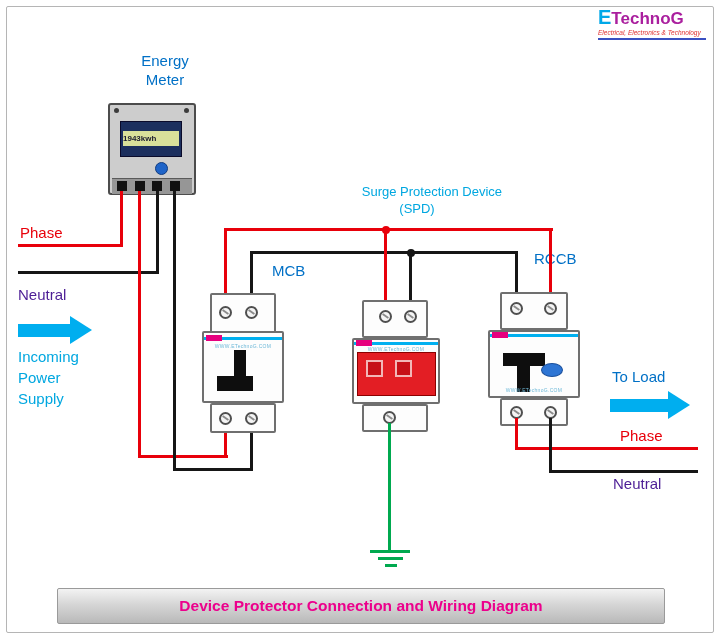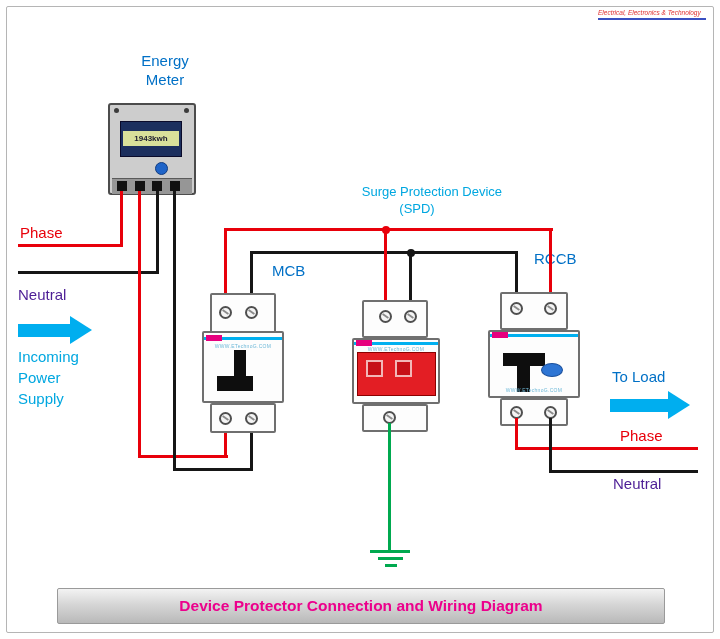--- a/index.html
+++ b/index.html
@@ -35,36 +35,37 @@
   .logo{position:absolute;left:598px;top:8px;width:114px;text-align:left}
   .logo .brand{font-weight:bold;font-size:17px;line-height:18px;white-space:nowrap}
   .logo .brand .e{color:#00a8e8;font-size:20px}
   .logo .brand .rest{color:#aa1f9e}
   .logo .tag{font-size:6.5px;color:#e03030;font-style:italic;white-space:nowrap;margin-top:1px}
   .logo .rule{width:108px;height:2px;background:#3a4fc1;margin-top:2px}
   .meter-body{position:absolute;left:108px;top:103px;width:88px;height:92px;background:#cdcdcd;border:2px solid #4c4c4c;border-radius:3px;box-sizing:border-box}
   .screw{position:absolute;width:5px;height:5px;border-radius:50%;background:#3c3c3c}
   .lcd{position:absolute;left:120px;top:121px;width:62px;height:36px;background:#1c2f5e;border:1px solid #0a0a2a;box-sizing:border-box}
   .lcd-band{position:absolute;left:123px;top:131px;width:56px;height:15px;background:#d9e09a;
-    font-size:8px;font-weight:bold;color:#1a1a2e;text-align:center;line-height:15px}
+    font-size:8px;font-weight:bold;color:#1a1a2e;line-height:15px}
   .meter-btn{position:absolute;left:155px;top:162px;width:13px;height:13px;border-radius:50%;background:#1f64c8;border:1px solid #123c80;box-sizing:border-box}
   .meter-strip{position:absolute;left:112px;top:178px;width:80px;height:16px;background:#969696;border-top:1px solid #5a5a5a;box-sizing:border-box}
   .mterm{position:absolute;top:181px;width:10px;height:10px;background:#111}
   .toggle{position:absolute;background:#0e0e0e}
   .oval{position:absolute;left:541px;top:363px;width:22px;height:14px;border-radius:50%;background:#2e75d4;border:1px solid #1a4f9c;box-sizing:border-box}
   .spd-face{position:absolute;left:357px;top:352px;width:79px;height:44px;background:#e31e24;border:1px solid #8b0000;box-sizing:border-box}
   .spd-win{position:absolute;width:17px;height:17px;background:#c61017;border:2px solid #f2b7b7;box-sizing:border-box}
   .gbar{position:absolute;height:3px;background:#00a94f}
 </style>
 </head>
 <body>
 
 <div class="frame"></div>
 
 <div class="logo">
+  <div class="brand"><span class="e">E</span><span class="rest">TechnoG</span></div>
   <div class="tag">Electrical, Electronics &amp; Technology</div>
   <div class="rule"></div>
 </div>
 
 <div class="lbl blue" style="left:125px;top:52px;width:80px;text-align:center;font-size:15px">Energy Meter</div>
 <div class="lbl redtxt" style="left:20px;top:224px;font-size:15px">Phase</div>
 <div class="lbl blktxt" style="left:18px;top:286px;font-size:15px">Neutral</div>
 <div class="lbl cyan" style="left:18px;top:346px;width:80px;font-size:15px;line-height:21px">Incoming Power Supply</div>
 <div class="lbl blue" style="left:272px;top:262px;font-size:15px">MCB</div>
 <div class="lbl cyan" style="left:332px;top:184px;width:170px;text-align:right;font-size:13px">Surge Protection Device</div>

